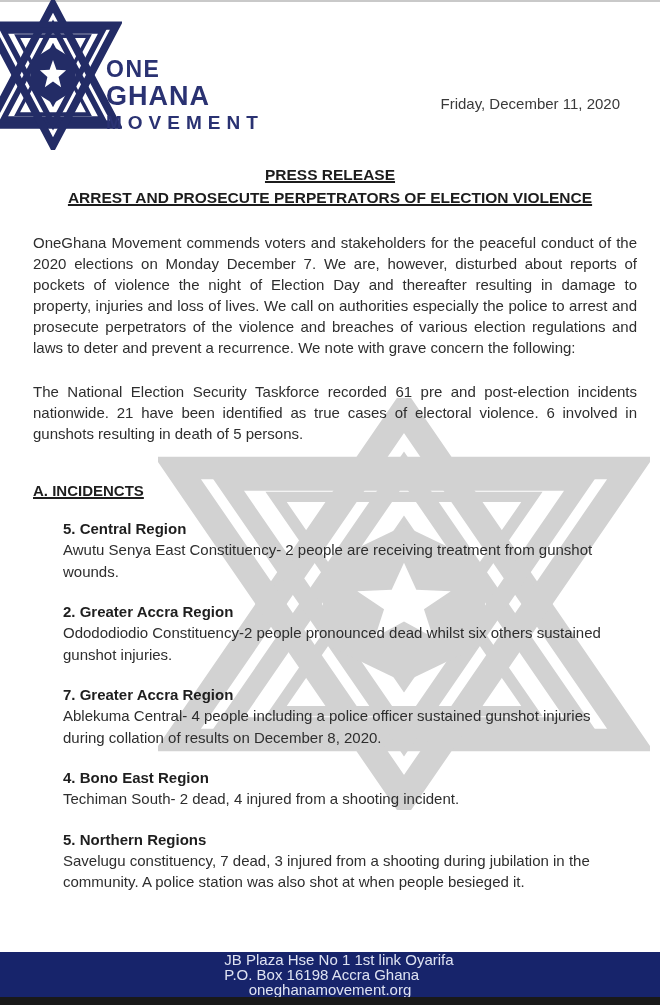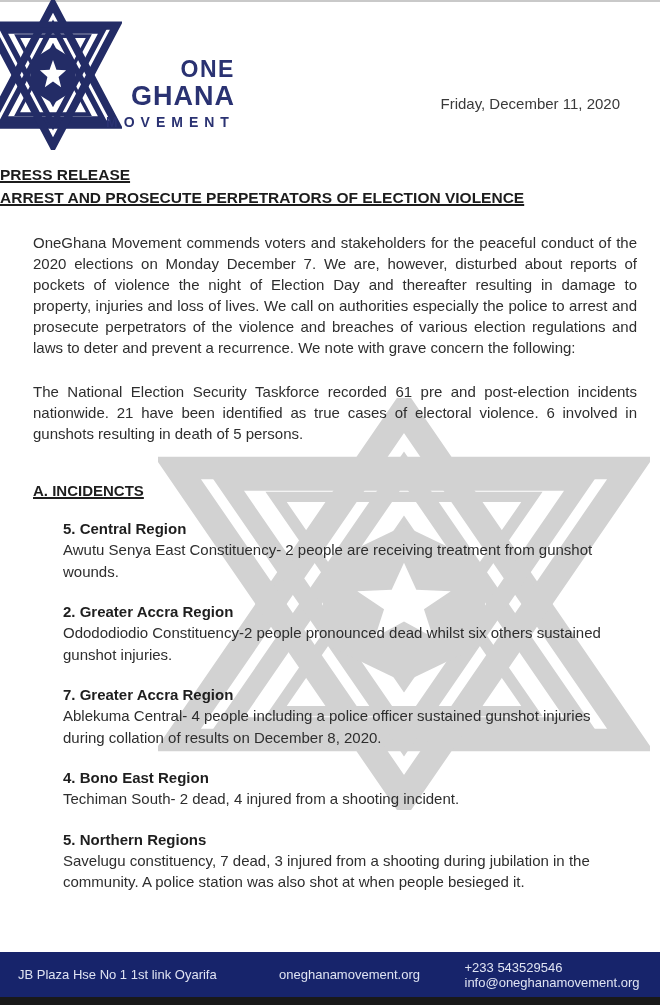--- a/index.html
+++ b/index.html
@@ -12,46 +12,46 @@
     color:#2e2e2e;
   }
   .topstrip{position:absolute;top:0;left:0;width:660px;height:2px;background:#c9c9c9;}
   
   .watermark{
     position:absolute;left:158px;top:398px;width:492px;height:412px;
     color:var(--wm,#d2d2d2);z-index:0;pointer-events:none;
   }
   
   .logo-knot{position:absolute;left:-16px;top:0;width:138px;height:150px;color:var(--navy,#232c66);}
-  .logo-text{position:absolute;left:106px;top:56px;color:var(--navy-text,#2a3272);z-index:2;text-align:right;}
+  .logo-text{position:absolute;left:106px;top:56px;color:var(--navy-text,#2a3272);z-index:2;}
   .logo-one{font-size:23px;font-weight:bold;letter-spacing:1.5px;line-height:26px;}
   .logo-ghana{font-size:27px;font-weight:bold;letter-spacing:1px;line-height:29px;}
-  .logo-movement{font-size:14px;font-weight:bold;letter-spacing:6px;line-height:15px;margin-top:4px;}
+  .logo-movement{font-size:19px;font-weight:bold;letter-spacing:6px;line-height:15px;margin-top:4px;}
   .date{position:absolute;right:40px;top:95px;font-size:15px;color:#3a3a3a;z-index:2;}
   
   .content{position:absolute;left:0;top:163px;width:660px;z-index:1;}
-  .title{ font-weight:bold;font-size:15.5px;color:#1c1c1c;line-height:23px;}
+  .title{ text-align:center;font-weight:bold;font-size:15.5px;color:#1c1c1c;line-height:23px;}
   .title .u{text-decoration:underline;text-decoration-thickness:1.5px;}
   .para{
     margin:23px 23px 0 33px;
     font-size:15px;line-height:21px;text-align:justify;color:#2e2e2e;
   }
   .section-heading{
     margin:38px 0 0 33px;font-size:15px;font-weight:bold;color:#1e1e1e;
     text-decoration:underline;text-decoration-thickness:1.5px;
   }
   .incidents{margin:0 42px 0 63px;}
   .incident-heading{margin-top:19px;font-size:15px;font-weight:bold;color:#1e1e1e;line-height:21px;}
   .incident-body{font-size:15px;line-height:21.5px;color:#2e2e2e;}
   
   .footer{
     position:absolute;left:0;top:952px;width:660px;height:45px;
     background:var(--footer-navy,#17246b);
     display:flex;align-items:center;
-    color:#dfe3f2;font-size:13px;line-height:15px;z-index:3;
+    color:#dfe3f2;font-size:15px;line-height:15px;z-index:3;flex-direction:column;
   }
   .footer .col-left{flex:1.45;padding-left:18px;}
   .footer .col-center{flex:1.0;text-align:center;}
   .footer .col-right{flex:1.15;padding-left:30px;}
   .footer-black{position:absolute;left:0;top:997px;width:660px;height:8px;background:var(--footer-black,#191919);z-index:3;}
 </style>
 </head>
 <body>
 
 <svg width="0" height="0" style="position:absolute">
@@ -119,20 +119,21 @@
       <div>
         <div class="incident-heading">5. Northern Regions</div>
         <div class="incident-body">Savelugu constituency, 7 dead, 3 injured from a shooting during jubilation in the community. A police station was also shot at when people besieged it.</div>
       </div>
     </div>
   </div>
 
   <div class="footer">
     <div class="col-left">
       <div>JB Plaza Hse No 1 1st link Oyarifa</div>
+      <div>P.O. Box 16198 Accra Ghana</div>
     </div>
     <div class="col-center">oneghanamovement.org</div>
     <div class="col-right">
       <div>+233 543529546</div>
       <div>info@oneghanamovement.org</div>
     </div>
   </div>
   <div class="footer-black"></div>
 </div>
 

